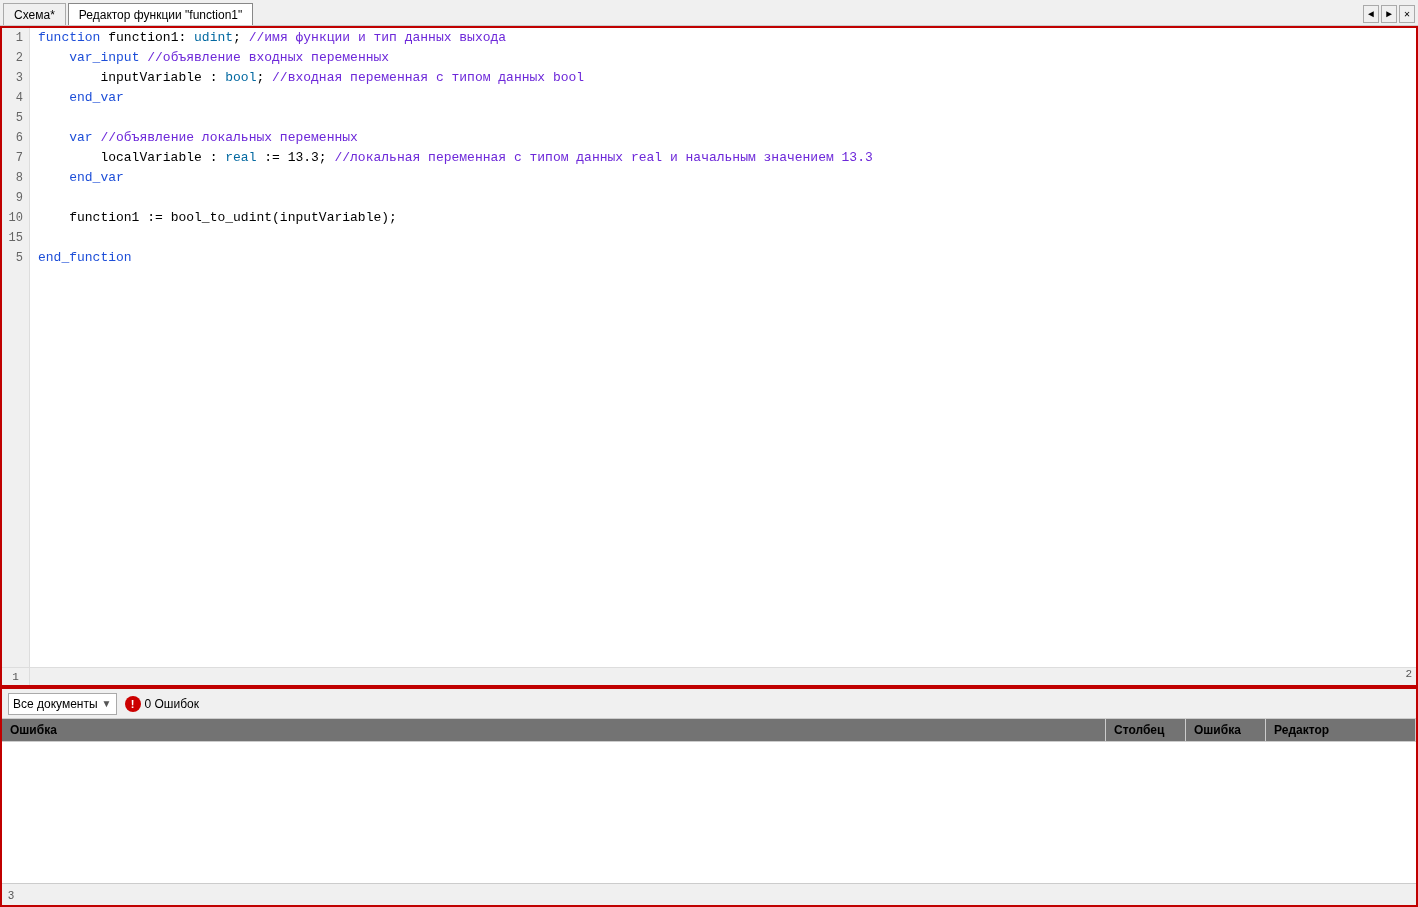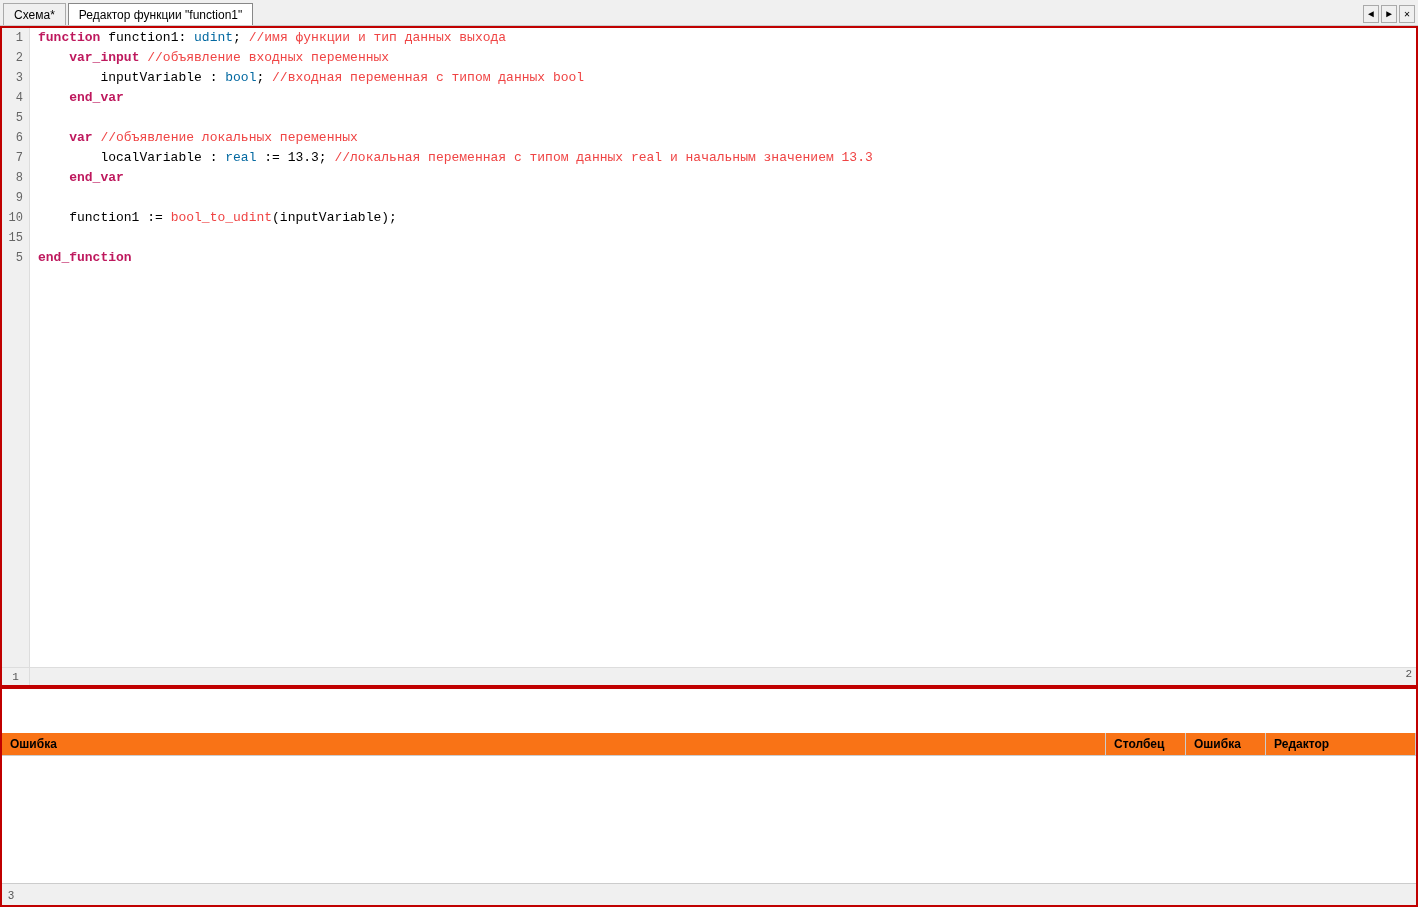--- a/index.html
+++ b/index.html
@@ -117,24 +117,24 @@
       overflow-x: auto;
     }
 
     .code-line {
       height: 20px;
       line-height: 20px;
       display: block;
     }
 
     
-    .kw-blue { color: #be185d; font-weight: bold; }
-    .comment { color: #ef4444; }
+    .kw-blue { color: #1d4ed8; font-weight: normal; }
+    .comment { color: #6d28d9; }
     .type-color { color: #0369a1; }
-    .fn-color { color: #ef4444; }
+    .fn-color { color: #000000; }
 
     
     .editor-scrollbar-row {
       display: flex;
       height: 18px;
       background: #f0f0f0;
       border-top: 1px solid #ddd;
       flex-shrink: 0;
     }
     .scroll-left-gutter {
@@ -216,26 +216,25 @@
     .error-table {
       flex: 1;
       display: flex;
       flex-direction: column;
       overflow: hidden;
     }
 
     .error-table-header {
       display: grid;
       grid-template-columns: 1fr 80px 80px 150px;
-      background: #f97316;
+      background: #737373;
       border-bottom: 1px solid #ccc;
       font-family: Arial, sans-serif;
       font-size: 12px;
       flex-shrink: 0;
-      margin-top: 44px;
     }
 
     .error-col-header {
       padding: 4px 8px;
       border-right: 1px solid #ccc;
       font-weight: bold;
     }
 
     .error-table-body {
       flex: 1;
@@ -298,20 +297,30 @@
     <div class="scroll-left-gutter">
       <span>1</span>
     </div>
     <div class="hscrollbar">
       <span style="float:right; padding-right:4px; color:#555; font-size:11px;">2</span>
     </div>
   </div>
 </div>
 
 <div class="bottom-panel">
+  <div class="errors-toolbar">
+    <div class="dropdown-selector">
+      <span>Все документы</span>
+      <span class="dropdown-arrow">▼</span>
+    </div>
+    <div class="error-count-badge">
+      <div class="error-icon">!</div>
+      <span>0 Ошибок</span>
+    </div>
+  </div>
   <div class="error-table">
     <div class="error-table-header">
       <div class="error-col-header">
         <span>Ошибка</span>
       </div>
       <div class="error-col-header">
         <span>Столбец</span>
       </div>
       <div class="error-col-header">
         <span>Ошибка</span>

